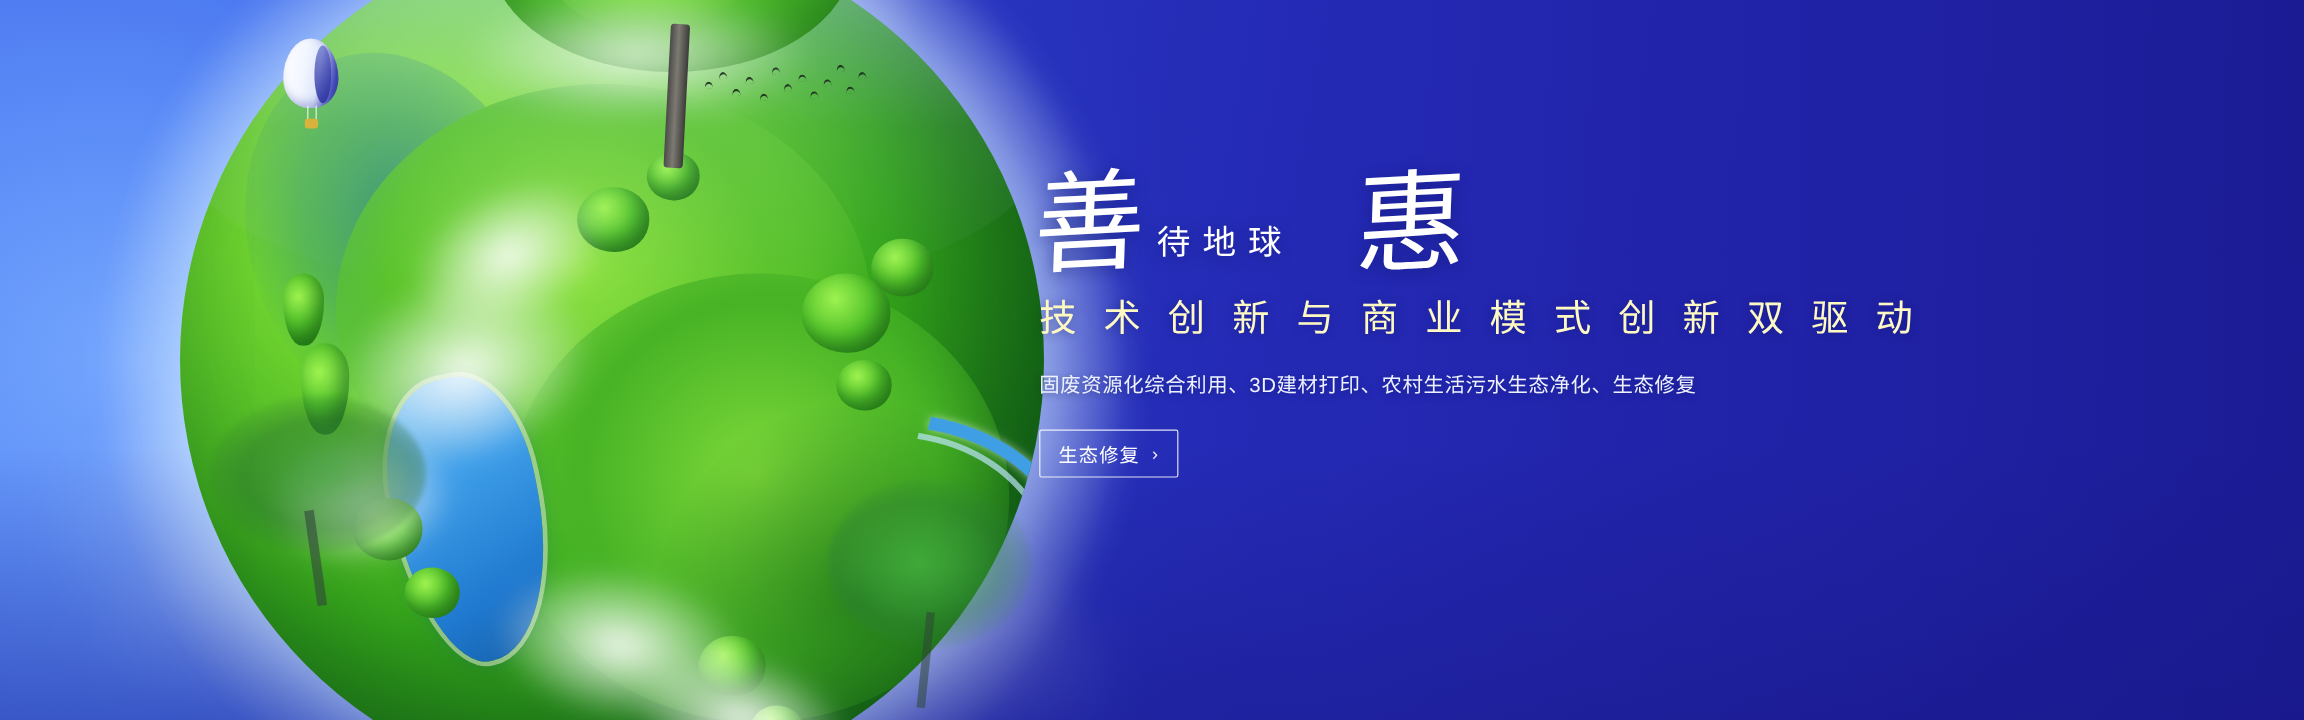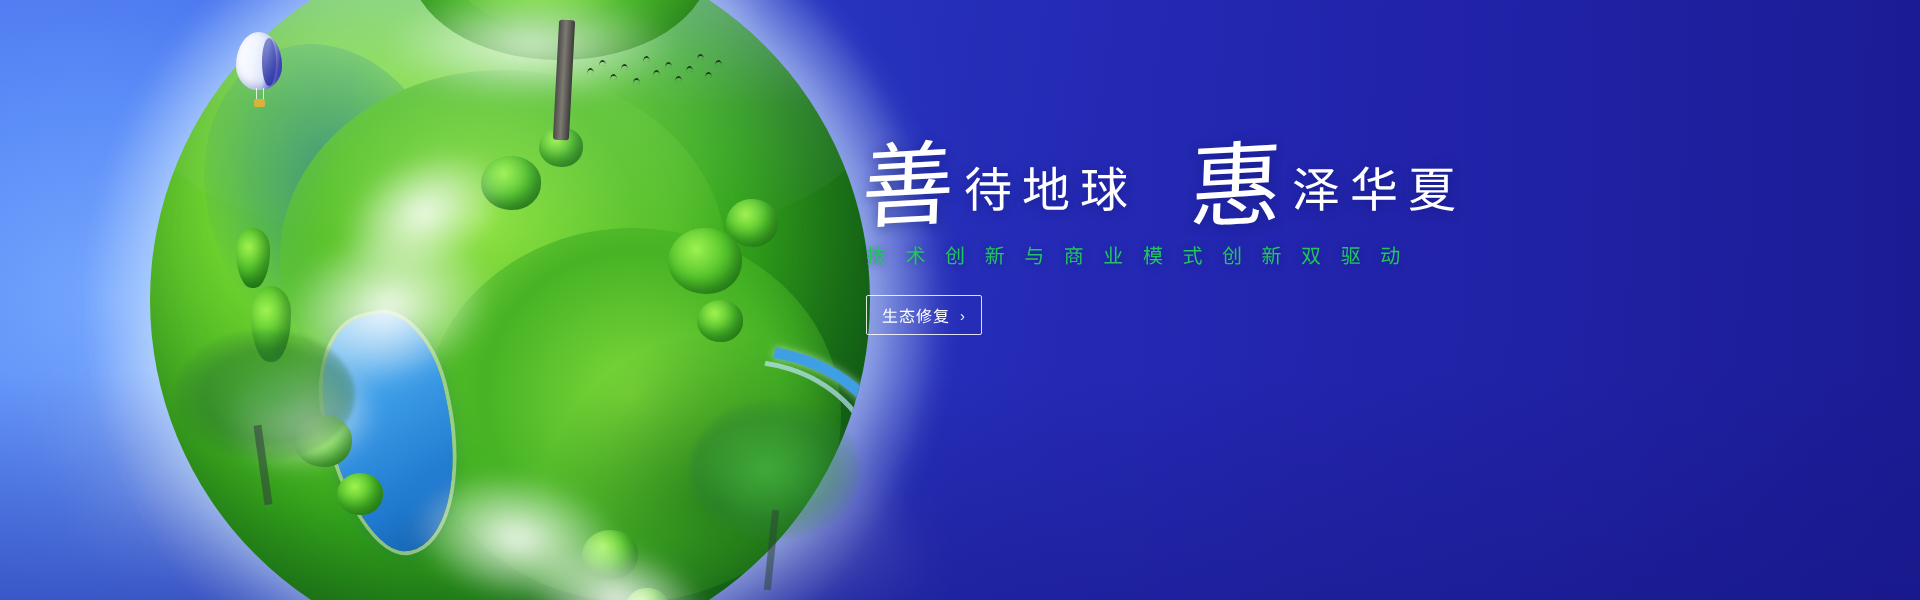--- a/index.html
+++ b/index.html
@@ -214,32 +214,32 @@
   }
   .phrase{display:flex;align-items:flex-end;}
   .big-char{
     font-family:"DejaVu Serif","Liberation Serif",serif;
     font-size:92px;line-height:0.92;font-weight:400;
     transform:skewX(-5deg) rotate(-3deg);
     display:inline-block;
     padding-right:4px;
   }
   .small-chars{
-    font-family:Liberation Mono, monospace;
-    font-size:48px;line-height:1;font-weight:400;
+    font-family:Liberation Serif, serif;
+    font-size:28px;line-height:1;font-weight:400;
     letter-spacing:10px;
     padding-bottom:12px;
     margin-left:6px;
     margin-top:12px;
   }
   .phrase-gap{width:52px;}
 
   .subtitle{
-    font-size:20px;letter-spacing:7px;font-weight:400;
-    margin:10px 0 0 4px;color:#22c55e;
+    font-size:31px;letter-spacing:7px;font-weight:400;
+    margin:10px 0 0 4px;color:#fef9c3;
     text-shadow:0 1px 8px rgba(10,20,90,0.4);
     white-space:nowrap;
   }
   .desc{
     font-size:17px;letter-spacing:0.5px;font-weight:400;
     margin:22px 0 0 4px;color:#eef2ff;
     text-shadow:0 1px 6px rgba(10,20,90,0.4);
     white-space:nowrap;
   }
   .cta{
@@ -346,26 +346,26 @@
   <div class="content">
 
     <h1 class="headline">
       <span class="phrase">
         <span class="big-char">善</span>
         <span class="small-chars">待地球</span>
       </span>
       <span class="phrase-gap"></span>
       <span class="phrase">
         <span class="big-char">惠</span>
-        <span class="small-chars">泽华夏</span>
       </span>
     </h1>
 
     <div class="subtitle">技 术 创 新 与 商 业 模 式 创 新 双 驱 动</div>
 
+    <div class="desc">固废资源化综合利用、3D建材打印、农村生活污水生态净化、生态修复</div>
 
     <button class="cta">
       <span>生态修复</span>
       <span class="chev">›</span>
     </button>
 
   </div>
 </div>
 
 </body></html>

